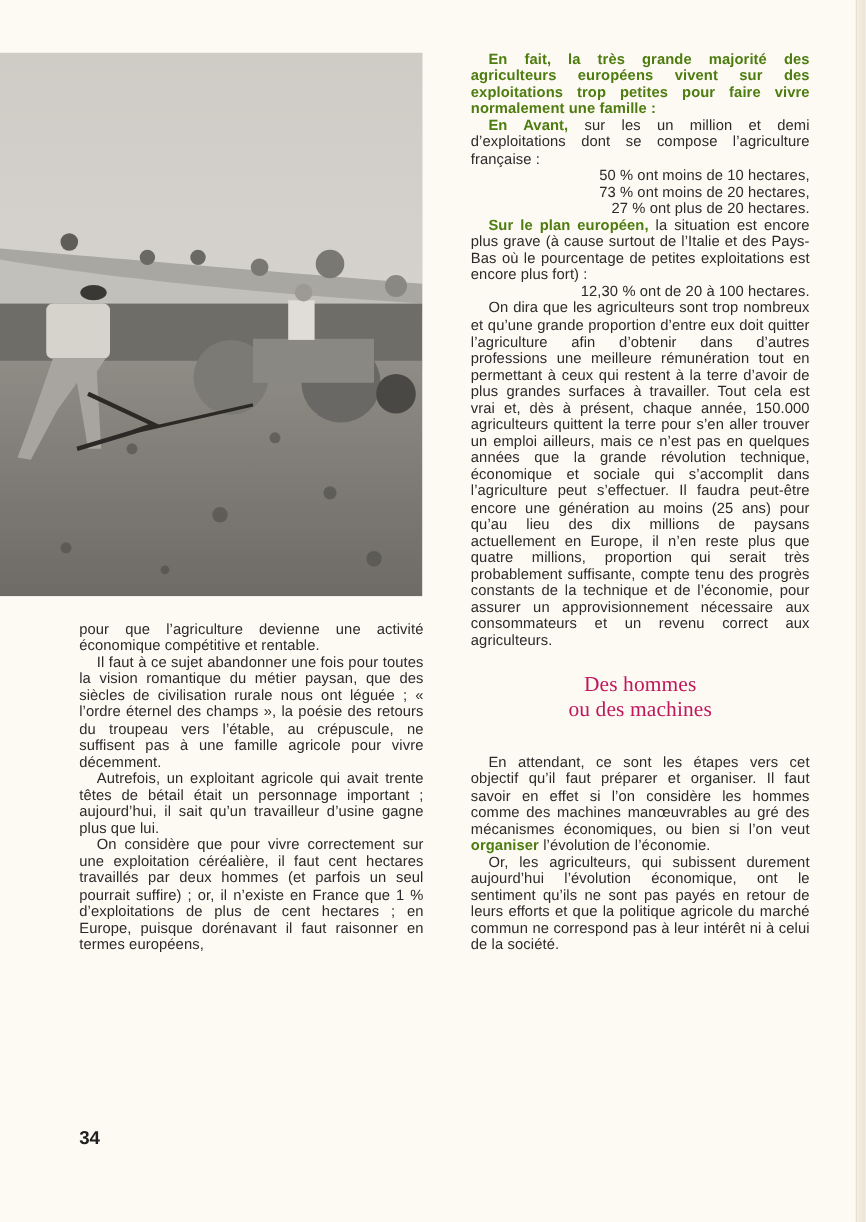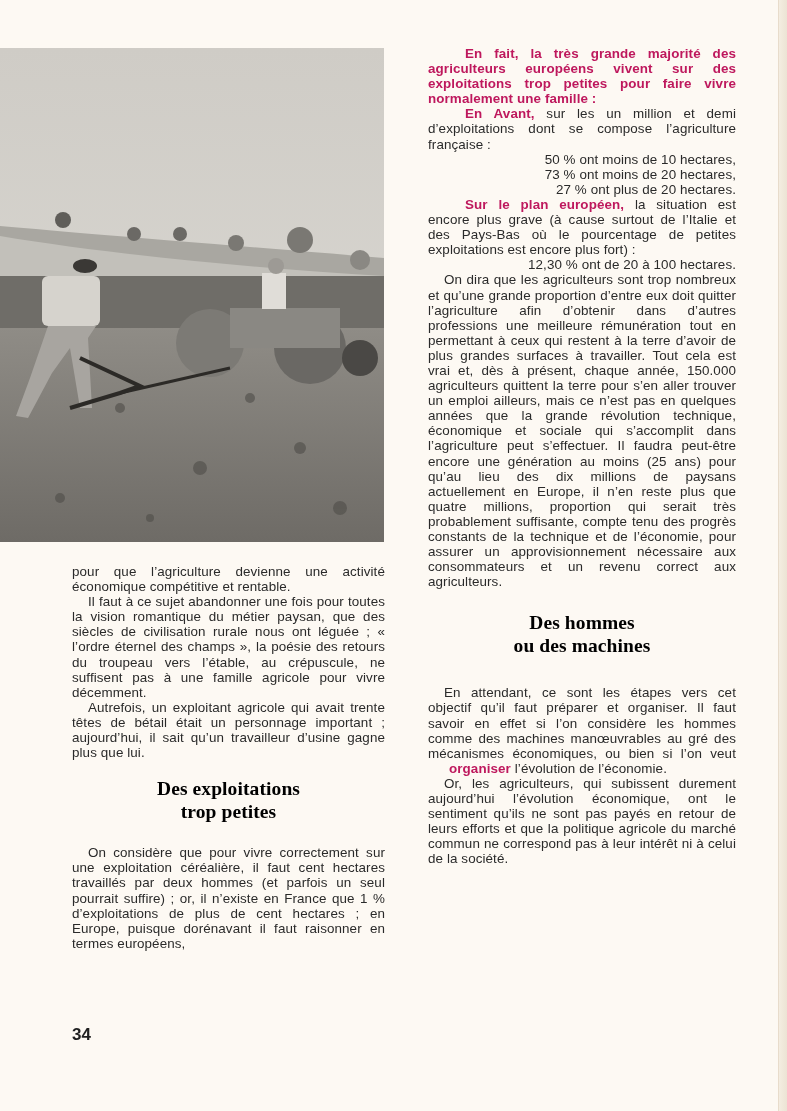--- a/index.html
+++ b/index.html
@@ -21,24 +21,24 @@
   .photo svg { display:block; }
   .col {
     position:absolute; font-size:13.4px; line-height:15.1px;
     text-align:justify; letter-spacing:0.1px;
   }
   .col p { margin:0; }
   .col p.ind { text-indent:16px; }
   .col p.list { padding-left:16px; text-align:right; }
   .left { left:72px; top:564px; width:313px; }
   .right { left:428px; top:46px; width:308px; }
-  b { font-weight:bold; color:#be185d;margin-left:21px; }
+  b { font-weight:bold; color:#4d7c0f; }
   .heading {
-    font-family:"Liberation Serif", serif; font-weight:bold;
-    color:#000000; font-size:19.5px; line-height:23px;
+    font-family:"Liberation Serif", serif; font-weight:normal;
+    color:#be185d; font-size:19.5px; line-height:23px;
     text-align:center; margin:0;
   }
   .heading-left { margin-top:17px; margin-bottom:22px; }
   .heading-right { margin-top:22px; margin-bottom:28px; }
   .pagenum {
     position:absolute; left:72px; top:1025px; font-size:17px;
     font-weight:bold; color:#1f1f1f;
   }
 </style>
 </head>
@@ -90,24 +90,20 @@
     <rect x="262" y="225" width="24" height="36" fill="#e0ddd8"></rect>
     <circle cx="276" cy="218" r="8" fill="#9d9a95"></circle>
     <path d="M120 345 L230 320" stroke="#2c2a27" stroke-width="3"></path>
   </svg>
 </div>
 
 <div class="col left">
   <p>pour que l’agriculture devienne une activité économique compétitive et rentable.</p>
   <p class="ind">Il faut à ce sujet abandonner une fois pour toutes la vision romantique du métier paysan, que des siècles de civilisation rurale nous ont léguée ; « l’ordre éternel des champs », la poésie des retours du troupeau vers l’étable, au crépuscule, ne suffisent pas à une famille agricole pour vivre décemment.</p>
   <p class="ind">Autrefois, un exploitant agricole qui avait trente têtes de bétail était un personnage important ; aujourd’hui, il sait qu’un travailleur d’usine gagne plus que lui.</p>
-  <h2 class="heading heading-left">
-    <span>Des exploitations</span><br>
-    <span>trop petites</span>
-  </h2>
   <p class="ind">On considère que pour vivre correctement sur une exploitation céréalière, il faut cent hectares travaillés par deux hommes (et parfois un seul pourrait suffire) ; or, il n’existe en France que 1 % d’exploitations de plus de cent hectares ; en Europe, puisque dorénavant il faut raisonner en termes européens,</p>
 </div>
 
 <div class="col right">
   <p class="ind"><b>En fait, la très grande majorité des agriculteurs européens vivent sur des exploitations trop petites pour faire vivre normalement une famille :</b></p>
   <p class="ind"><b>En Avant,</b><span> sur les un million et demi d’exploitations dont se compose l’agriculture française :</span></p>
   <p class="list">50 % ont moins de 10 hectares,</p>
   <p class="list">73 % ont moins de 20 hectares,</p>
   <p class="list">27 % ont plus de 20 hectares.</p>
   <p class="ind"><b>Sur le plan européen,</b><span> la situation est encore plus grave (à cause surtout de l’Italie et des Pays-Bas où le pourcentage de petites exploitations est encore plus fort) :</span></p>

